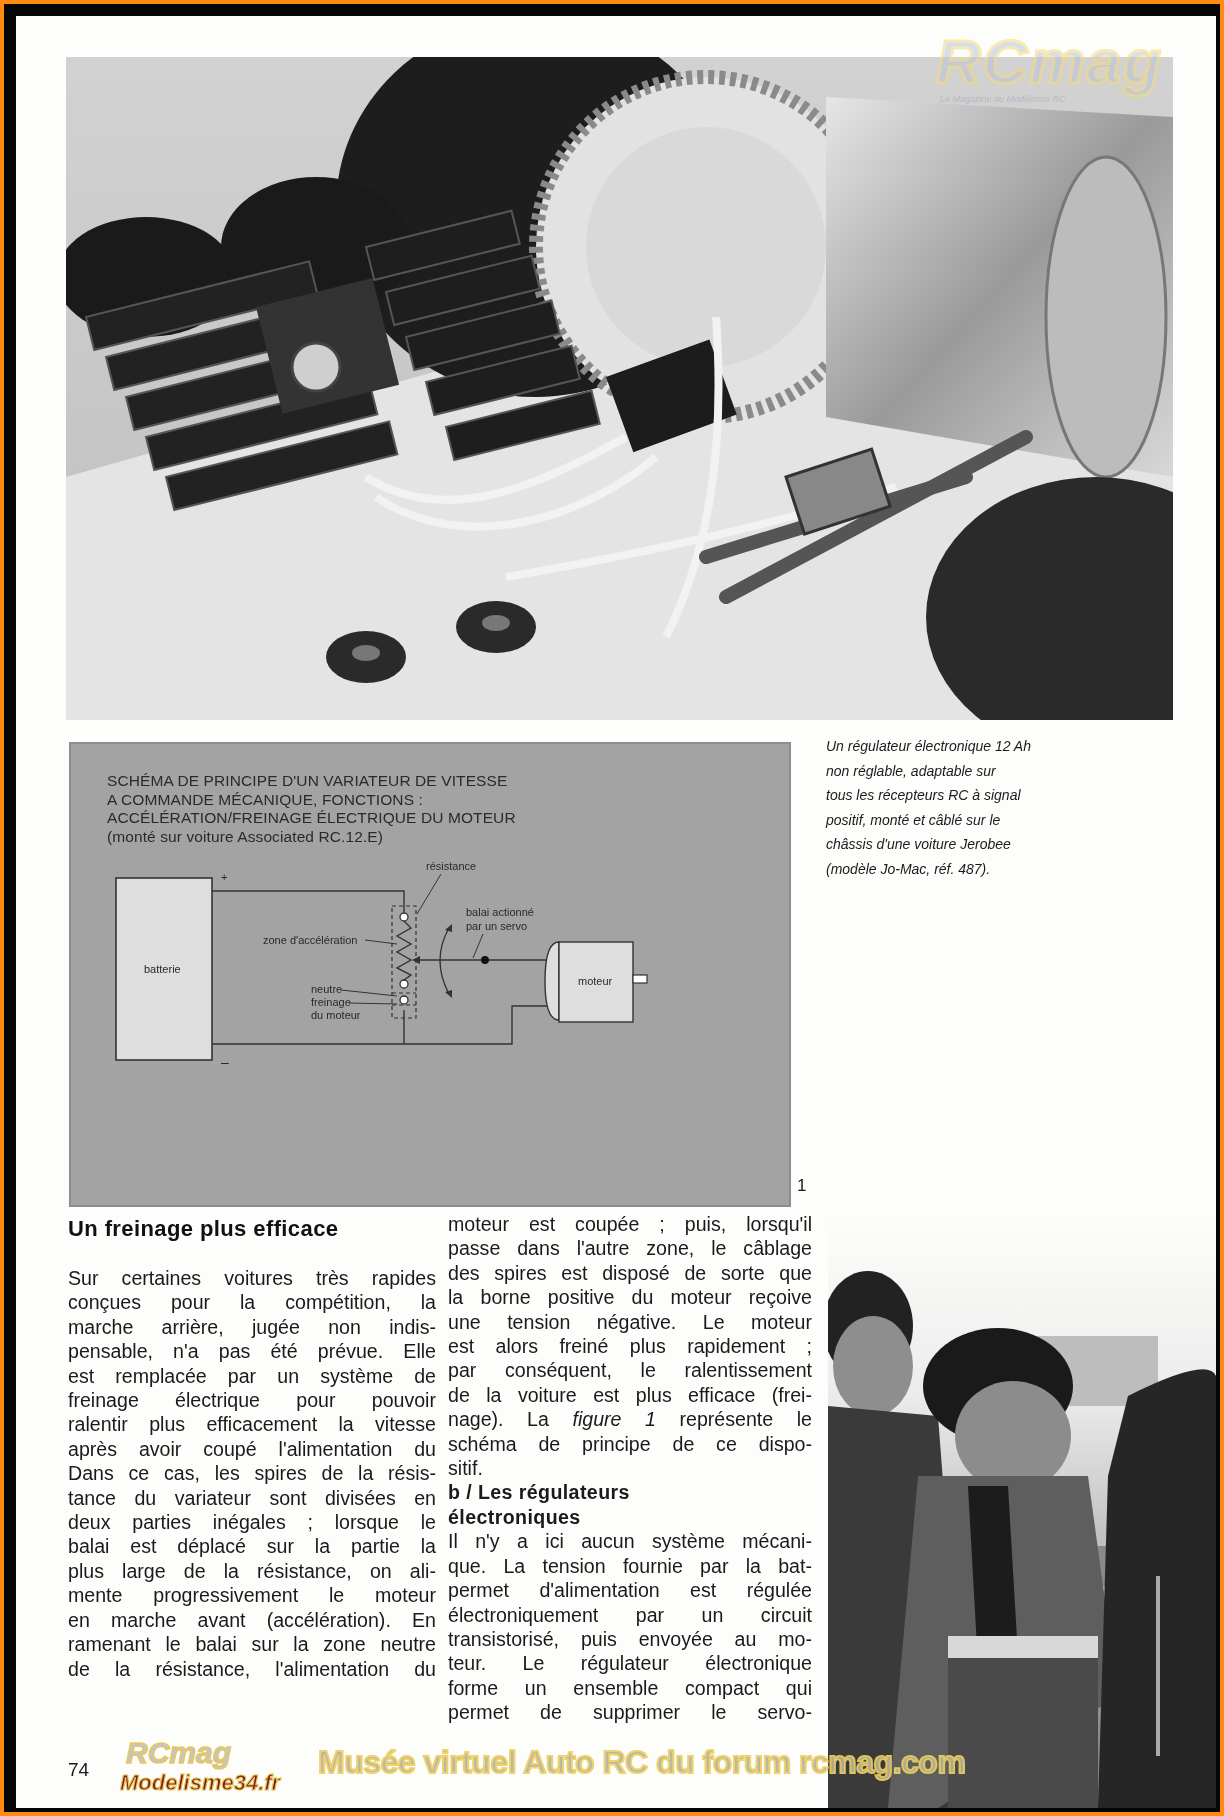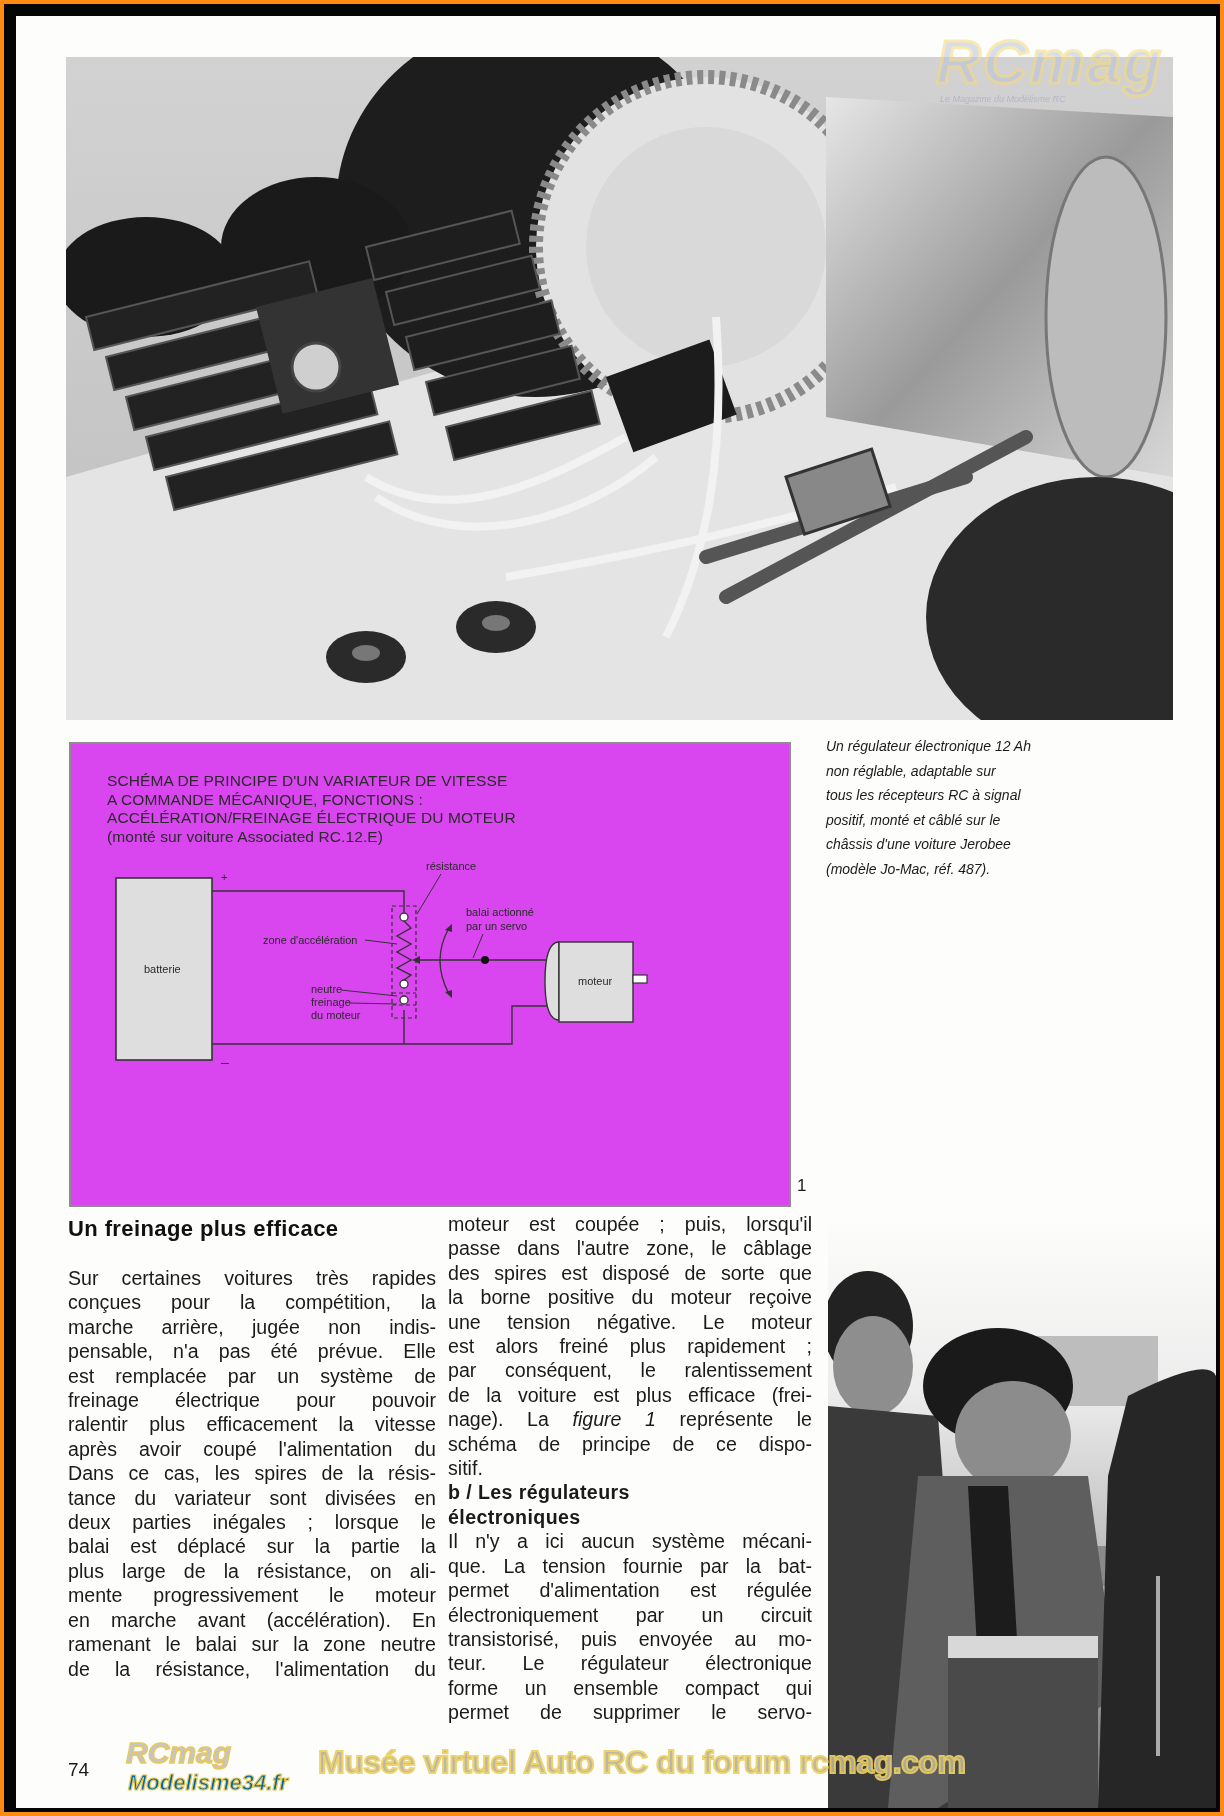--- a/index.html
+++ b/index.html
@@ -6,21 +6,21 @@
   html, body { width: 1224px; height: 1816px; overflow: hidden; background: #ff8a12; }
   #frame { position: absolute; left: 4px; top: 4px; width: 1216px; height: 1808px; background: #050505; }
   #page { position: absolute; left: 12px; top: 12px; width: 1200px; height: 1792px; background: #fdfdfb; overflow: hidden; }
   .abs { position: absolute; }
 
   
   #photo-top { left: 50px; top: 41px; width: 1107px; height: 663px; background: #c9c9c9; overflow: hidden; }
   #photo-top svg { width: 100%; height: 100%; display: block; }
 
   
-  #diagram { left: 53px; top: 726px; width: 722px; height: 465px; border: 2px solid #8d8d8d; background: #d946ef; }
+  #diagram { left: 53px; top: 726px; width: 722px; height: 465px; border: 2px solid #8d8d8d; background: #a3a3a3; }
   #diagram-title { left: 36px; top: 28px; width: 560px; font-family: "Liberation Sans", sans-serif; font-size: 15.5px; line-height: 18.5px; color: #2a2a2a; letter-spacing: 0.1px; }
   #diagram-title div { white-space: nowrap; }
   #circuit { left: 0; top: 0; width: 722px; height: 465px; }
   .lbl { font-family: "Liberation Sans", sans-serif; font-size: 11px; fill: #2a2a2a; }
   #fig-number { left: 781px; top: 1160px; font-family: "Liberation Sans", sans-serif; font-size: 17px; color: #1a1a1a; }
 
   
   #caption { left: 810px; top: 718px; width: 360px; font-family: "Liberation Sans", sans-serif; font-style: italic; font-size: 14px; line-height: 24.5px; color: #1b1b1b; }
   #caption div { white-space: nowrap; }
 
@@ -38,21 +38,21 @@
   #photo-bottom { left: 812px; top: 1200px; width: 388px; height: 592px; overflow: hidden; }
   #photo-bottom svg { width: 100%; height: 100%; display: block; }
 
   
   #page-number { left: 52px; top: 1743px; font-family: "Liberation Sans", sans-serif; font-size: 19px; color: #1a1a1a; }
   #wm-top { left: 912px; top: 10px; width: 290px; height: 80px; opacity: 0.55; }
   #wm-top .big { position: absolute; left: 8px; top: 0; font-family: "Liberation Sans", sans-serif; font-weight: bold; font-style: italic; font-size: 62px; color: #b9c3dc; -webkit-text-stroke: 3px #f5d97a; letter-spacing: 2px; }
   #wm-top .small { position: absolute; left: 12px; top: 68px; font-family: "Liberation Sans", sans-serif; font-style: italic; font-size: 9px; color: #9aa3b8; white-space: nowrap; }
   #wm-logo { left: 104px; top: 1720px; width: 160px; height: 70px; }
   #wm-logo .l1 { position: absolute; left: 6px; top: 0; font-family: "Liberation Sans", sans-serif; font-weight: bold; font-style: italic; font-size: 30px; color: #c2c4ce; -webkit-text-stroke: 1.5px #e8c85a; }
-  #wm-logo .l2 { position: absolute; left: 8px; top: 34px; font-family: "Liberation Sans", sans-serif; font-weight: bold; font-style: italic; font-size: 22px; color: #0369a1; -webkit-text-stroke: 1.2px #e8c85a; white-space: nowrap; }
+  #wm-logo .l2 { position: absolute; left: 0; top: 34px; font-family: "Liberation Sans", sans-serif; font-weight: bold; font-style: italic; font-size: 22px; color: #7f1d1d; -webkit-text-stroke: 1.2px #e8c85a; white-space: nowrap; }
   #wm-banner { left: 302px; top: 1728px; font-family: "Liberation Sans", sans-serif; font-weight: bold; font-size: 32px; color: #b6b0a4; -webkit-text-stroke: 2px #ecd05e; white-space: nowrap; letter-spacing: -0.5px; opacity: 0.92; }
 </style>
 </head>
 <body>
 
 <div id="frame">
 <div id="page">
 
   <div id="photo-top" class="abs">
     <svg viewBox="0 0 1107 663" preserveAspectRatio="none">

